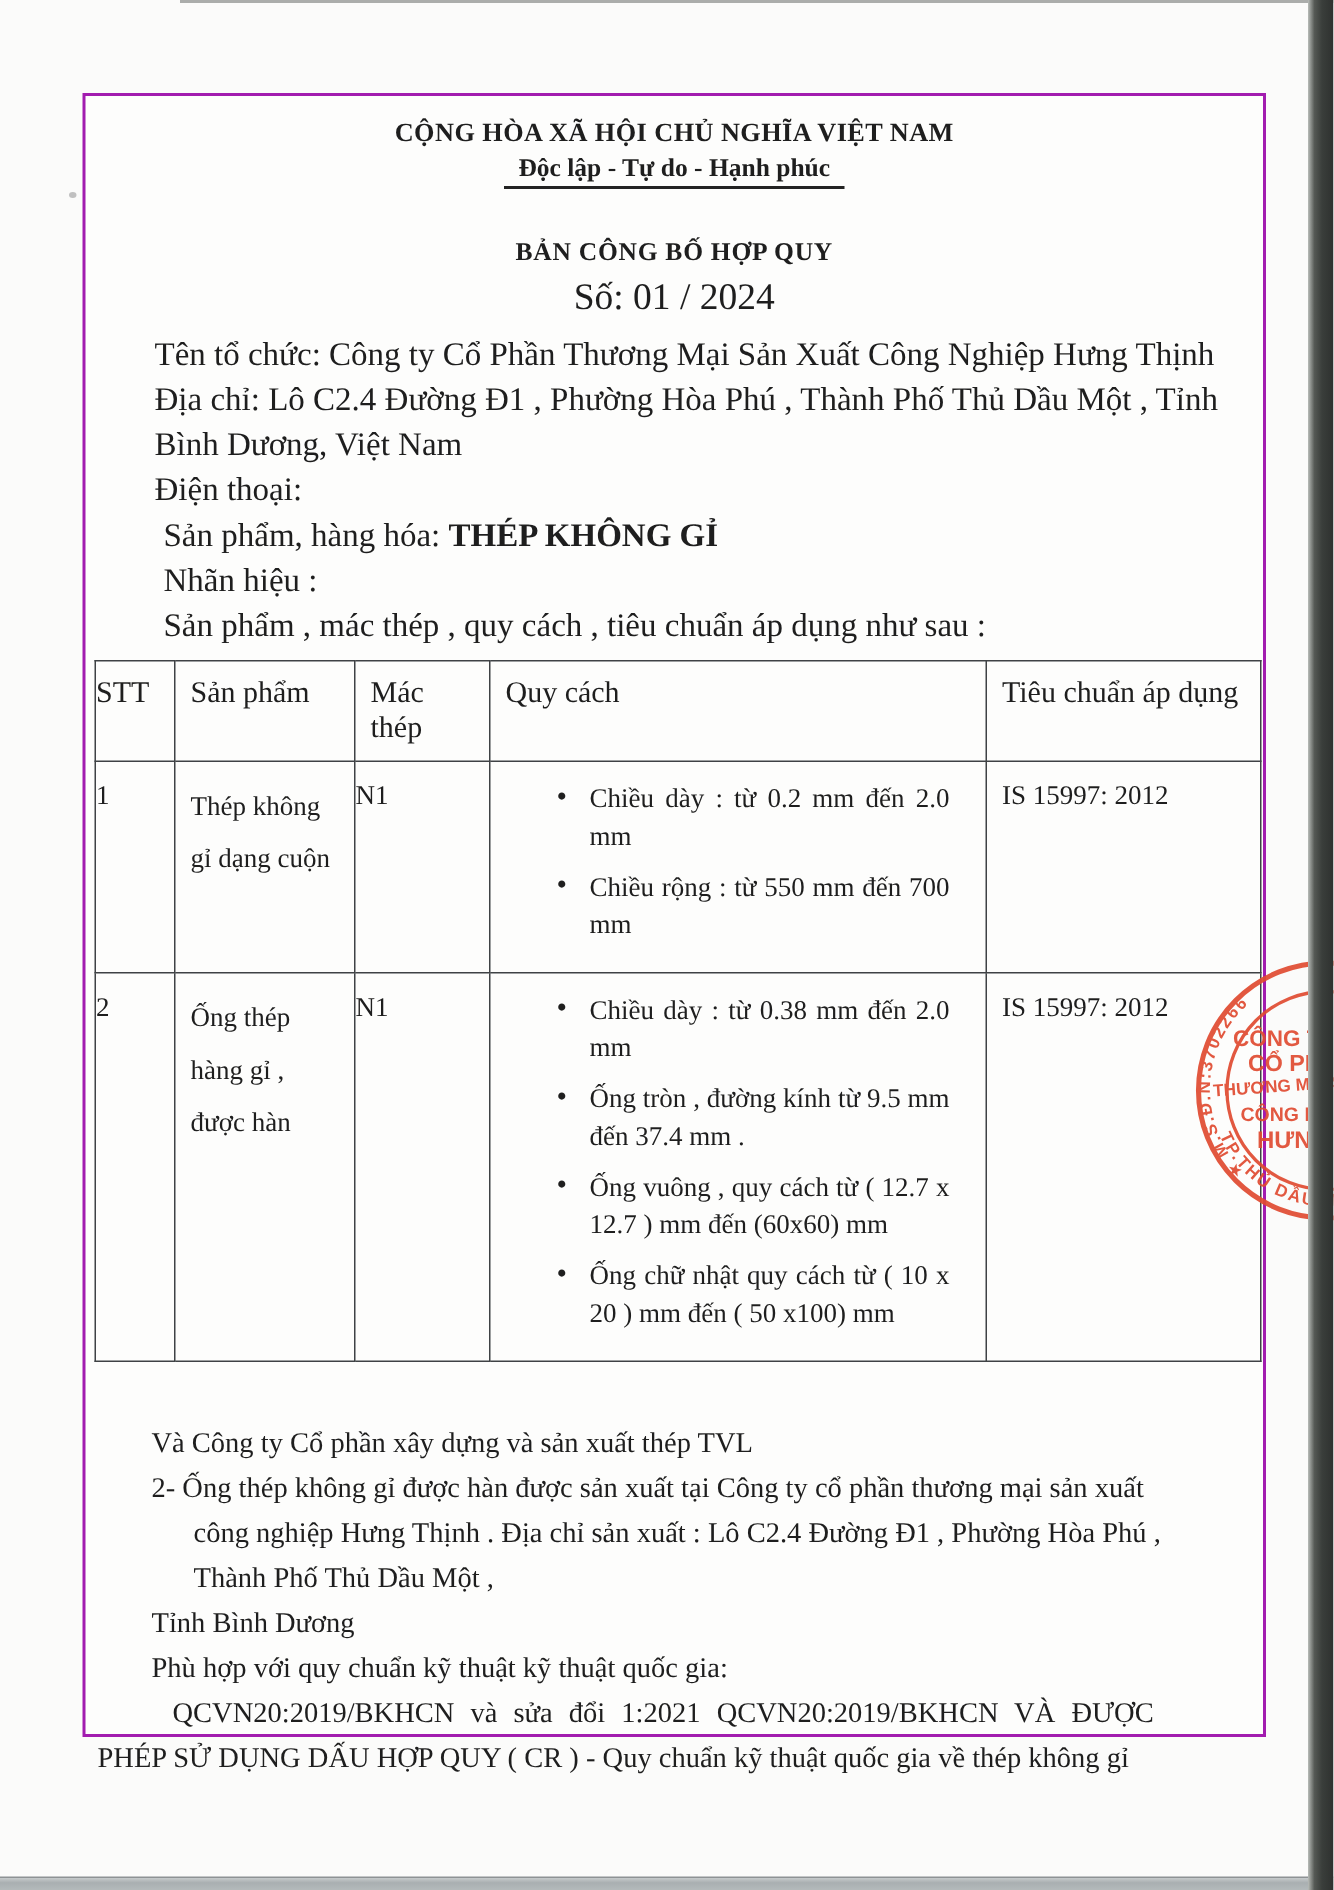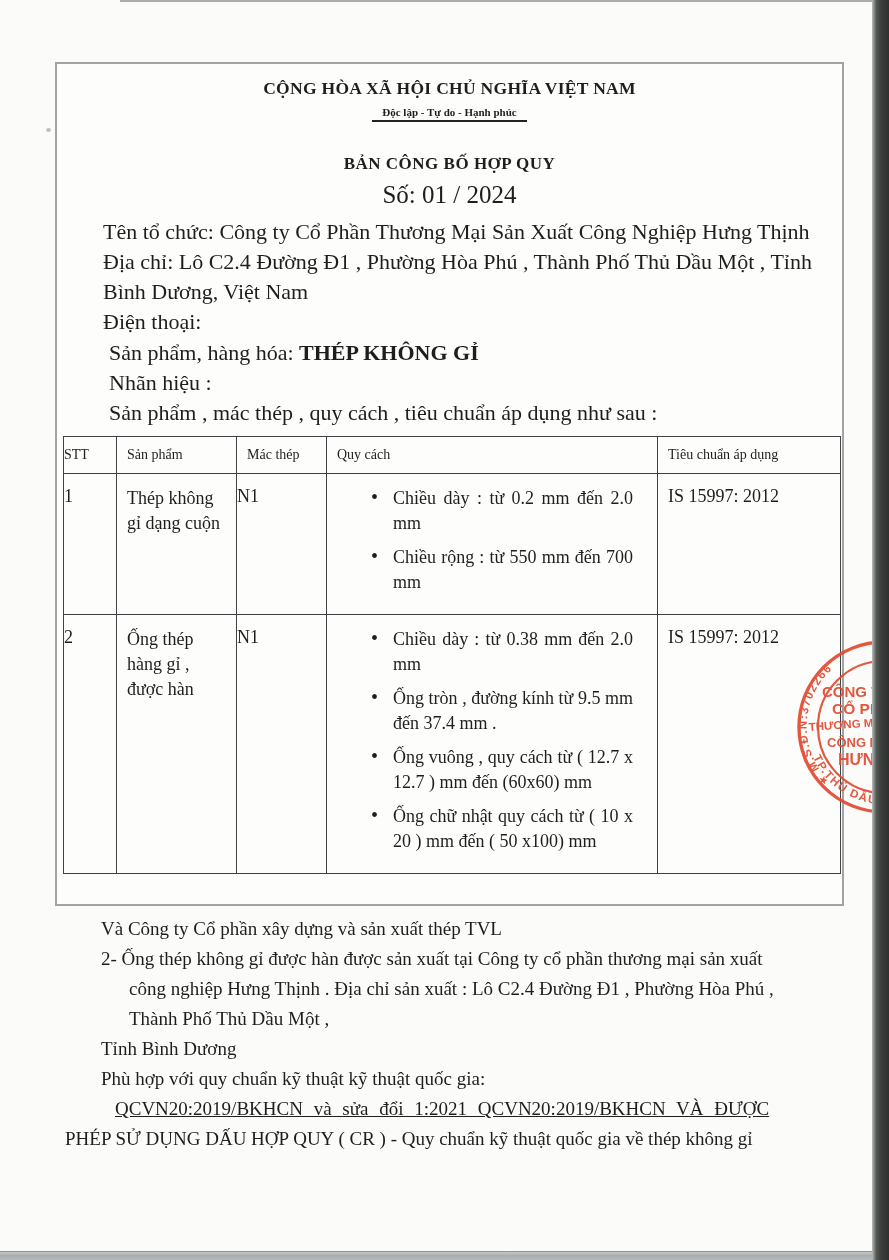--- a/index.html
+++ b/index.html
@@ -22,31 +22,31 @@
   .scan-bottom-band {
     position:absolute; left:0; bottom:0; width:889px; height:9px;
     background:linear-gradient(to bottom,#c6cacb 0%, #a9afb1 40%, #b4babb 100%);
     border-top:1px solid #8d9294; z-index:40;
   }
   .speck { position:absolute; background:#9a9a9a; border-radius:50%; opacity:.6; }
   .pen-dot { position:absolute; width:4px; height:5px; background:#3d55b5; border-radius:50%; opacity:.8; }
 
   
   .sheet {
-    position:absolute; left:55px; top:62px; width:789px; height:844px;
-    border:2px solid #a3a3a3;
+    position:absolute; left:55px; top:62px; width:789px; height:1096px;
+    border:2px solid #a21caf;
     background:#fdfdfc;
     padding:12px 6px 0 6px;
   }
 
   .center { text-align:center; }
   .national-line1 { font-weight:bold; font-size:17.5px; letter-spacing:.3px; margin-top:2px; }
   .national-line2 { margin-top:3px; }
   .national-line2 span {
-    display:inline-block; font-weight:bold; font-size:11px;
+    display:inline-block; font-weight:bold; font-size:17px;
     border-bottom:2px solid #232323; padding:0 10px 2px 10px;
   }
   .doc-title { margin-top:32px; font-weight:bold; font-size:17px; letter-spacing:.5px; }
   .doc-number { margin-top:7px; font-size:25px; }
 
   .body-text { font-size:22px; line-height:30px; }
   .org-block { margin-top:8px; padding-left:40px; padding-right:10px; }
   .product-block { margin-top:1px; padding-left:46px; }
   .bold { font-weight:bold; }
 
@@ -59,40 +59,40 @@
     font-size:18px;
   }
   table.spec-table th, table.spec-table td {
     border:1.5px solid #3f4245;
     vertical-align:top;
     font-weight:normal;
     text-align:left;
   }
   col.c-stt{width:53px;} col.c-prod{width:120px;} col.c-grade{width:90px;}
   col.c-spec{width:331px;} col.c-std{width:183px;}
-  th { font-size:14px; padding:10px 6px 10px 10px; }
+  th { font-size:20px; padding:10px 6px 10px 10px; }
   th.t-center, td.t-center { text-align:center; padding-left:0; padding-right:0; }
   td { padding:12px 8px 10px 10px; }
-  td.prod-cell { text-align:justify; padding-right:12px; line-height:25px;margin-top:12px; }
+  td.prod-cell { text-align:justify; padding-right:12px; line-height:35px;margin-top:12px; }
   td.spec-cell { padding-left:0; padding-right:20px; }
   ul.spec-list { list-style:none; padding-left:66px; }
   ul.spec-list li {
     position:relative; line-height:25px; margin-bottom:9px; text-align:justify; padding-right:4px;
   }
   ul.spec-list li::before {
     content:"•"; position:absolute; left:-22px; top:-1px; font-size:20px;
   }
   .row-1 { height:95px; } .row-2 { height:233px; }
 
   
   .notes { margin-top:40px; font-size:19px; line-height:30px; }
   .n-ind1 { padding-left:38px; }
   .n-ind2 { padding-left:66px; }
   .n-ind0 { padding-left:2px; }
-  .n-wide { word-spacing:6px; padding-left:52px;text-decoration:underline; }
+  .n-wide { word-spacing:6px; padding-left:52px; }
 
   
   .stamp-svg { position:absolute; left:796px; top:639px; z-index:10; opacity:.92; }
   .stamp-svg text { font-family:"Liberation Sans","DejaVu Sans",sans-serif; font-weight:bold; }
 </style>
 </head>
 <body>
 
 <div class="scan-top-line"></div>
 <div class="speck" style="left:46px;top:128px;width:5px;height:4px;"></div>

